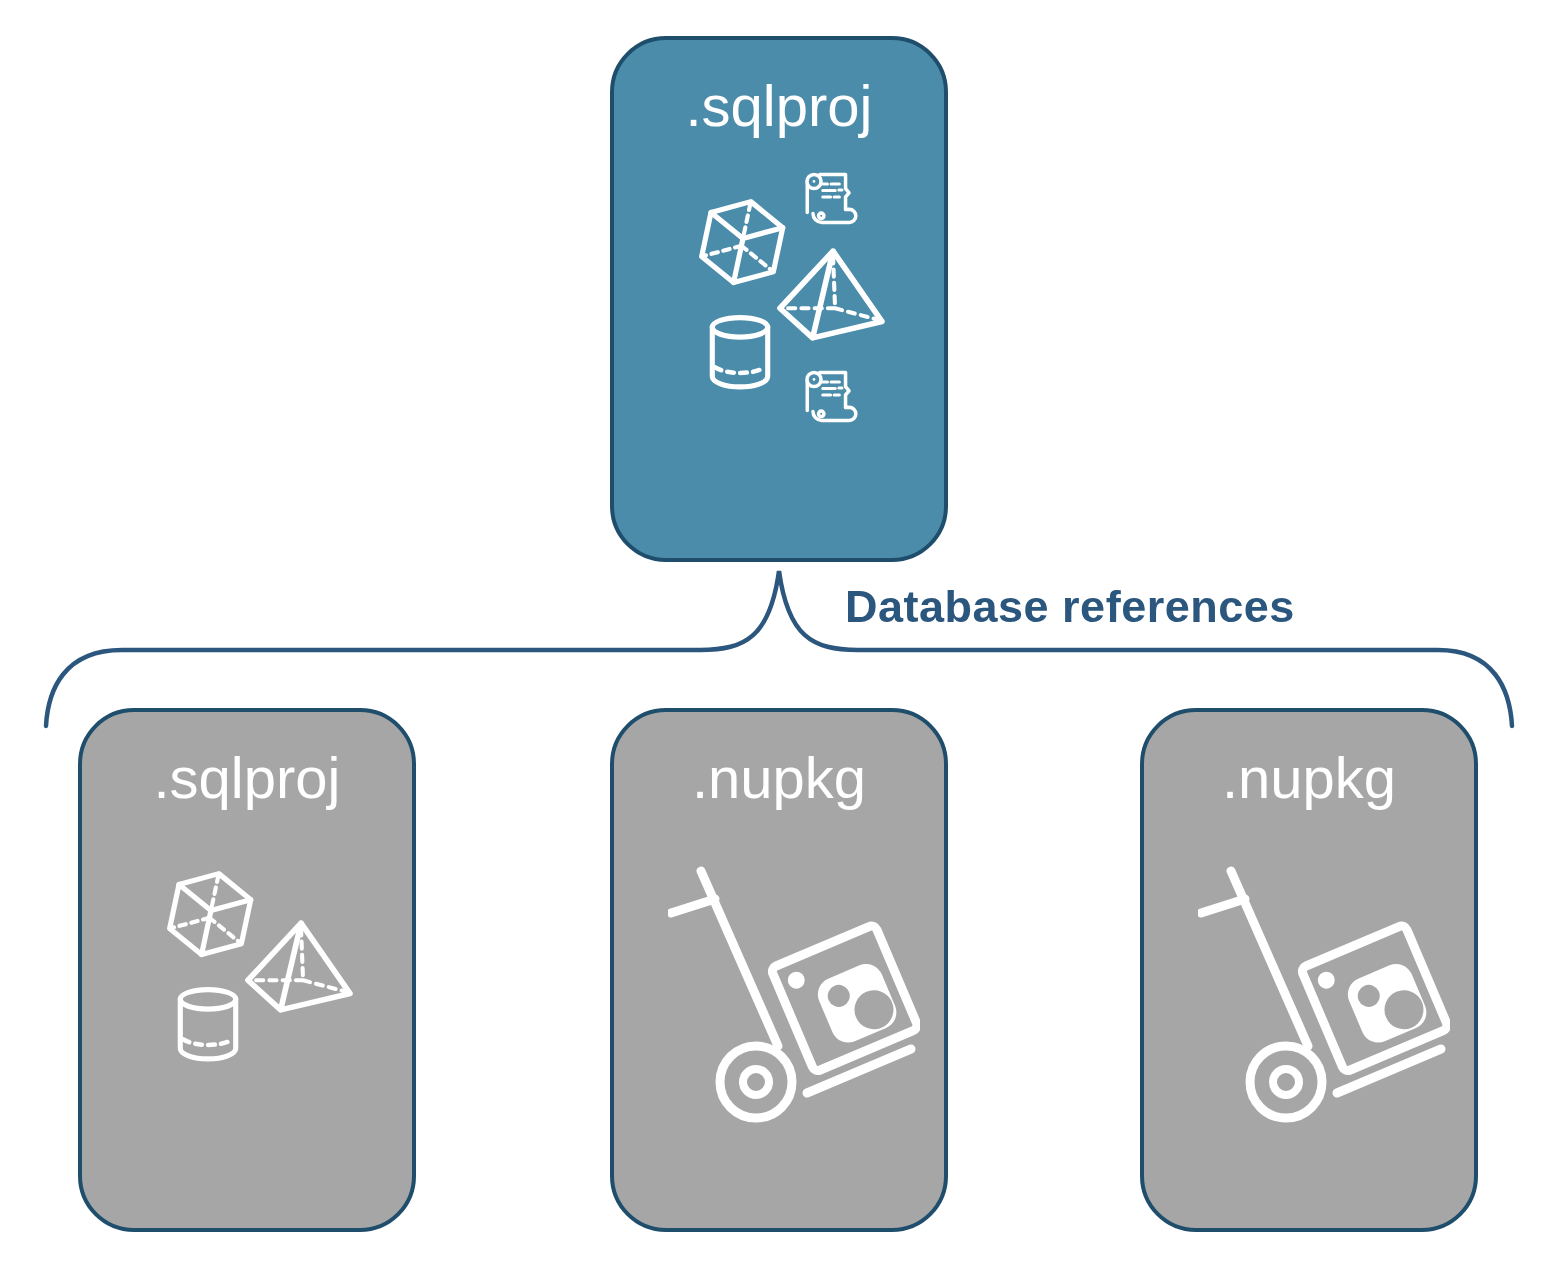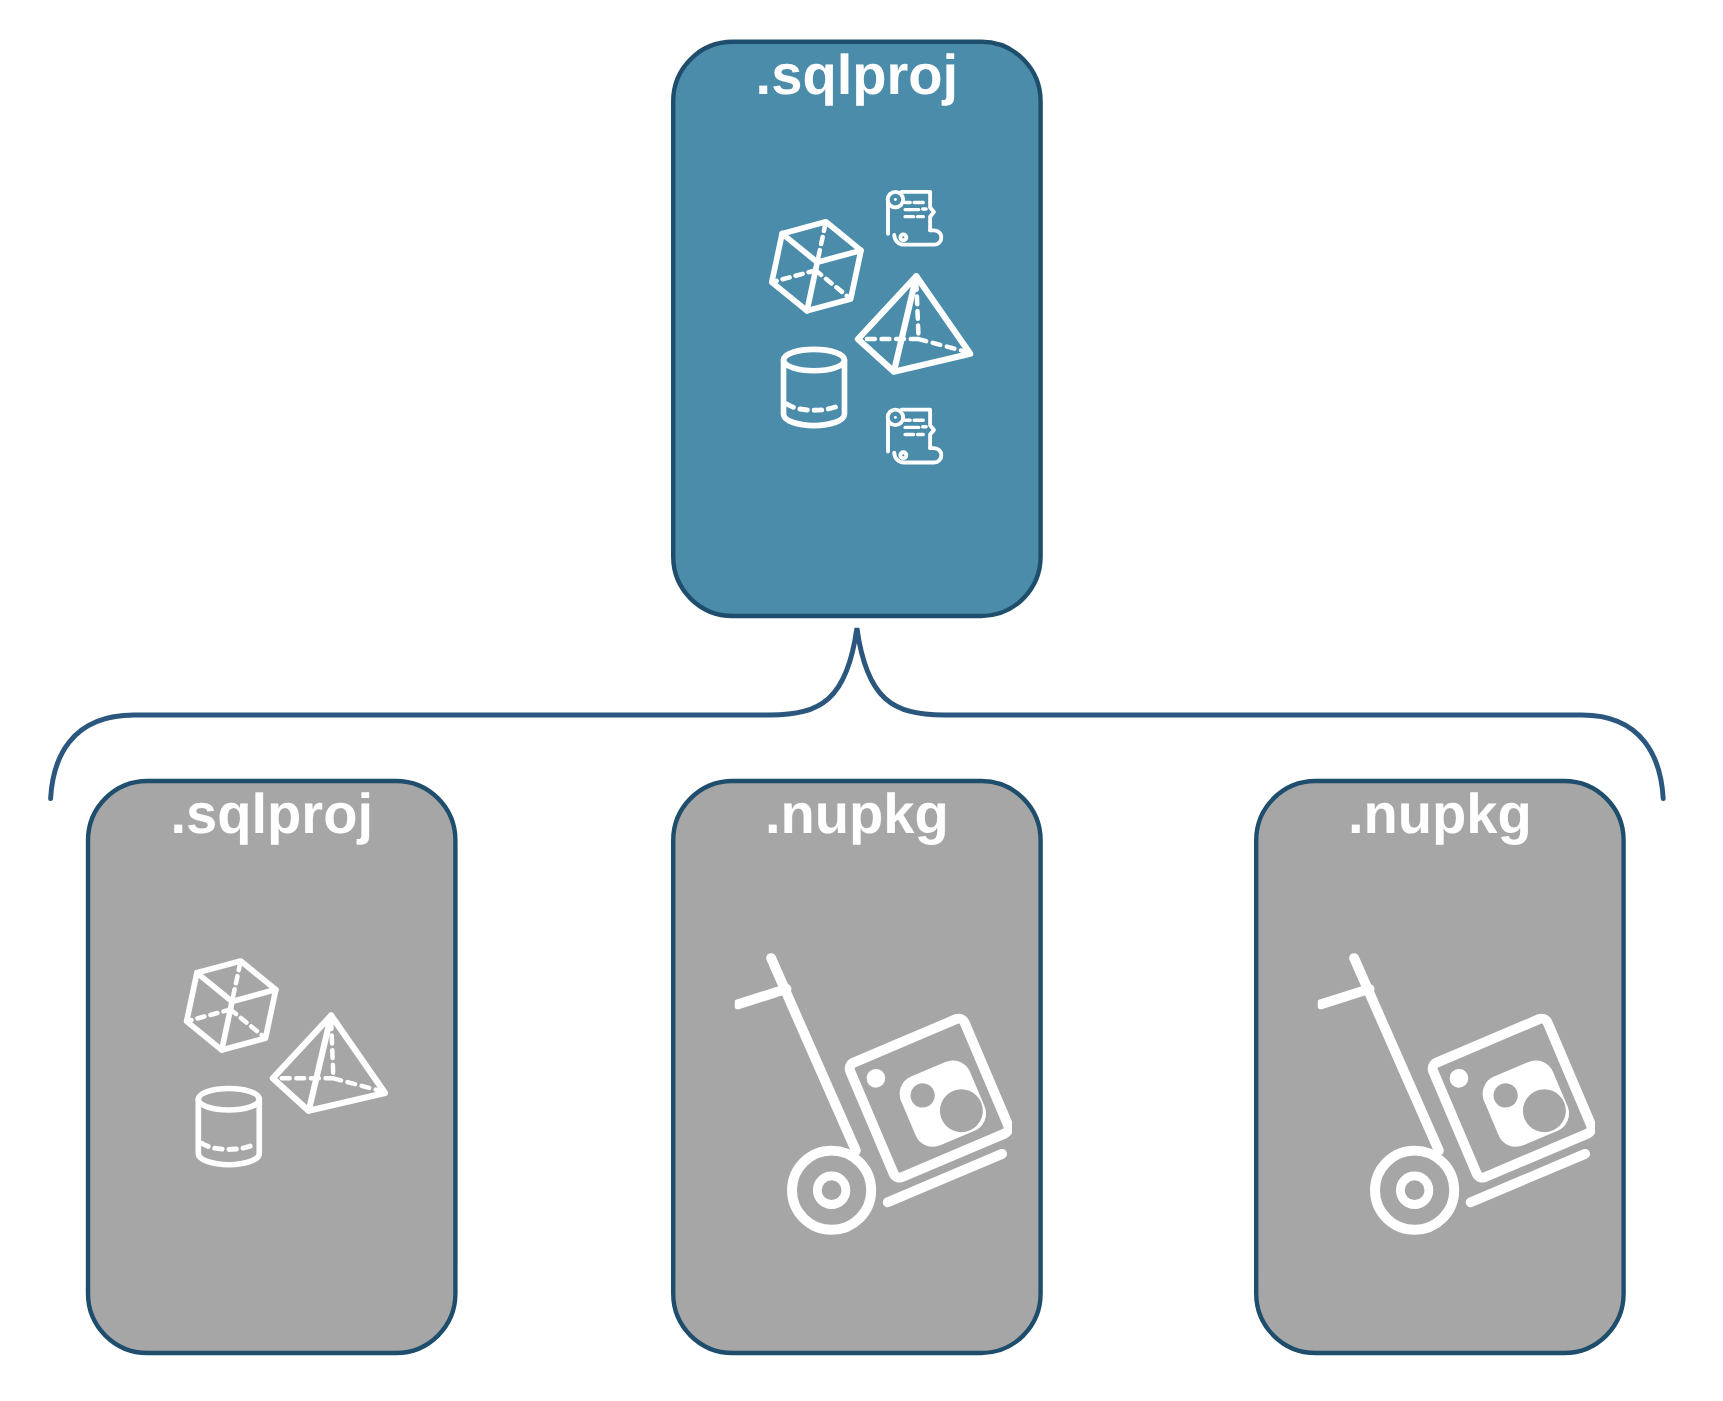--- a/index.html
+++ b/index.html
@@ -43,23 +43,24 @@
   .card--child {
     top: 708px;
     height: 524px;
     background: var(--child-fill, #A6A6A6);
   }
   .card--c0 { left: 78px; }
   .card--c1 { left: 610px; }
   .card--c2 { left: 1140px; }
   .card-title {
     margin: 0;
+    padding-top: 34px;
     text-align: center;
-    font-size: 51px;
-    font-weight: 700;
+    font-size: 58px;
+    font-weight: 400;
     line-height: 1.1;
     color: var(--icon, #FFFFFF);
   }
   .icon {
     position: absolute;
     color: var(--icon, #FFFFFF);
   }
   .icon--scroll-1   { left: 186px; top: 128px; width: 58px;  height: 60px;  }
   .icon--cube       { left: 80px;  top: 156px; width: 96px;  height: 94px;  }
   .icon--pyramid    { left: 160px; top: 206px; width: 114px; height: 98px;  }
@@ -125,20 +126,21 @@
   </defs>
 </svg>
 
 <div class="canvas">
 
   <svg class="brace" width="1566" height="1274" viewBox="0 0 1566 1274">
     <path d="M46 726 C48 690 64 650 122 650 L700 650 C746 650 770 636 779 571
              C788 636 812 650 858 650 L1438 650 C1494 650 1510 690 1512 726" fill="none" stroke="var(--accent, #2B567D)" stroke-width="4.5" stroke-linecap="round"></path>
   </svg>
 
+  <div class="connector-label">Database references</div>
 
   <div class="card card--parent">
     <div class="card-title">.sqlproj</div>
     <svg class="icon icon--scroll-1">
         <use href="#sym-scroll"></use>
       </svg>
     <svg class="icon icon--cube">
         <use href="#sym-cube"></use>
       </svg>
     <svg class="icon icon--pyramid">

